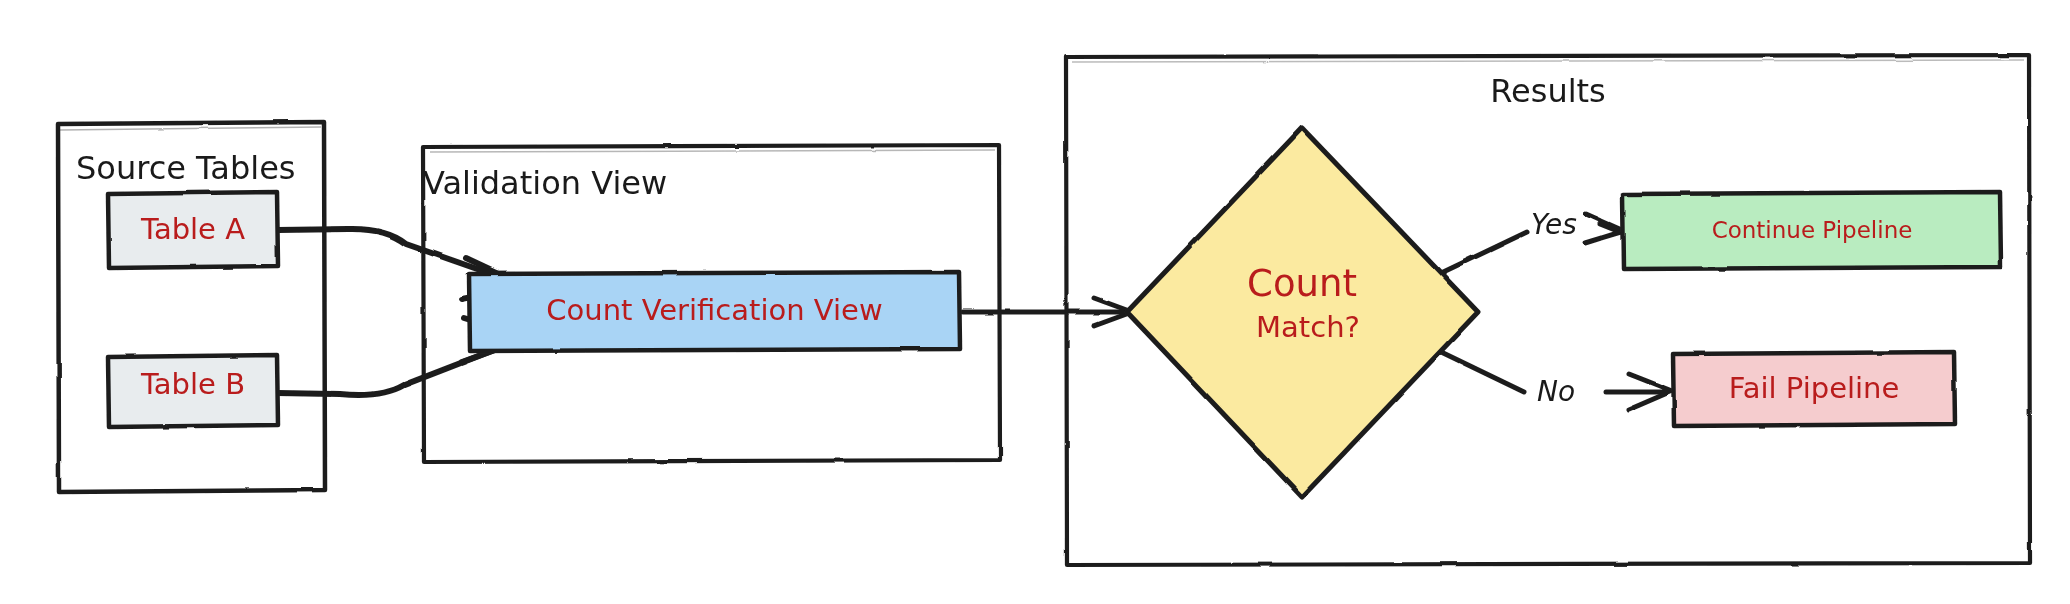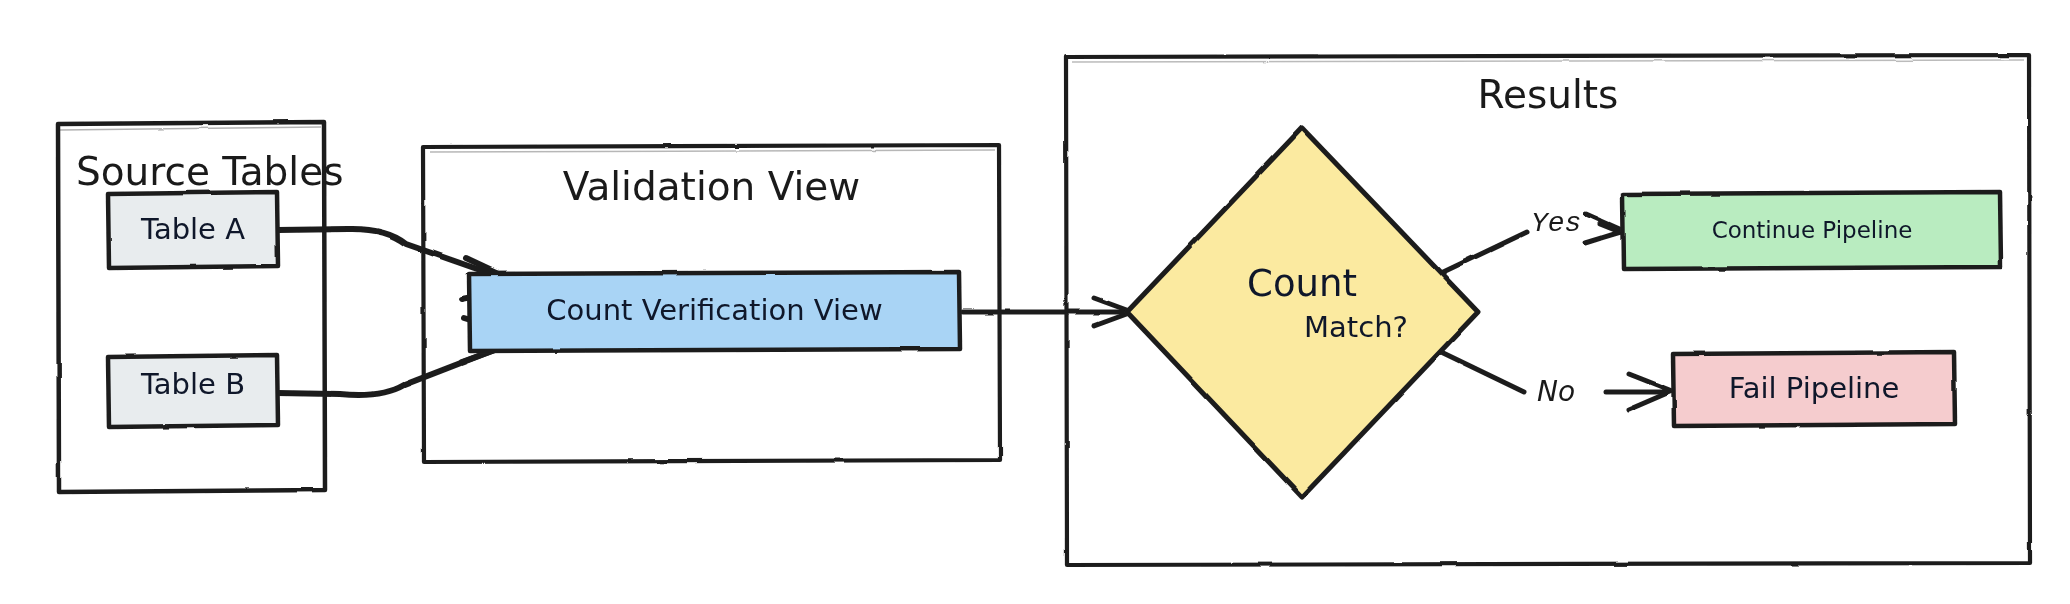--- a/index.html
+++ b/index.html
@@ -21,32 +21,32 @@
     left: 0;
     top: 0;
     width: 2070px;
     height: 604px;
   }
   .node-label {
     position: absolute;
     display: flex;
     align-items: center;
     justify-content: center;
-    color: #0f172a;
+    color: #b91c1c;
     font-family: "DejaVu Sans", sans-serif;
     white-space: pre;
     pointer-events: none;
     text-align: center;
     line-height: 1.22;
   }
   .group-title {
     position: absolute;
     color: #1a1a1a;
     font-family: "DejaVu Sans", sans-serif;
-    font-size: 39px;
+    font-size: 32px;
     white-space: pre;
   }
   .edge-label {
     position: absolute;
     color: #1a1a1a;
     font-family: "DejaVu Sans", sans-serif;
     font-size: 28px;
     font-style: italic;
     white-space: pre;
   }
@@ -121,35 +121,35 @@
       <path d="M 1302,128 L 1478,312 L 1302,497 L 1127,312 Z" fill="#fbeaa0" stroke="#1f1f1f" stroke-width="5" stroke-linejoin="round"></path>
 
       <path d="M 1623,194 L 2000,192 L 2001,267 L 1624,269 Z" fill="#b9ecc0" stroke="#1f1f1f" stroke-width="4.5" stroke-linejoin="round"></path>
 
       <path d="M 1673,354 L 1954,352 L 1955,424 L 1674,426 Z" fill="#f5ccce" stroke="#1f1f1f" stroke-width="4.5" stroke-linejoin="round"></path>
     </g>
   </svg>
 
   <div class="group-title" style="left:76px; top:149px;">Source Tables</div>
 
-  <div class="group-title" style="left:423px; top:164px; width:577px; text-align:center;">Validation View</div>
+  <div class="group-title" style="left:423px; top:164px; width:577px; text-align:left;">Validation View</div>
 
   <div class="group-title" style="left:1066px; top:72px; width:964px; text-align:center;">Results</div>
 
   <div class="node-label" style="left:108px; top:192px; width:170px; height:76px; font-size:29px;">Table A</div>
 
   <div class="node-label" style="left:108px; top:355px; width:170px; height:60px; font-size:29px;">Table B</div>
 
   <div class="node-label" style="left:469px; top:272px; width:491px; height:78px; font-size:29px;">Count Verification View</div>
 
   <div class="node-label" style="left:1182px; top:272px; width:240px; height:24px; font-size:37px;">Count</div>
 
-  <div class="node-label" style="left:1236px; top:316px; width:240px; height:24px; font-size:29px;">Match?</div>
+  <div class="node-label" style="left:1188px; top:316px; width:240px; height:24px; font-size:29px;">Match?</div>
 
   <div class="node-label" style="left:1623px; top:192px; width:378px; height:77px; font-size:23px;">Continue Pipeline</div>
 
   <div class="node-label" style="left:1673px; top:352px; width:282px; height:74px; font-size:29px;text-align:right;">Fail Pipeline</div>
 
-  <div class="edge-label" style="left:1531px; top:208px;font-family:Liberation Mono, monospace;">Yes</div>
+  <div class="edge-label" style="left:1531px; top:208px;">Yes</div>
 
   <div class="edge-label" style="left:1537px; top:375px;">No</div>
 
 </div>
 
 </body></html>

